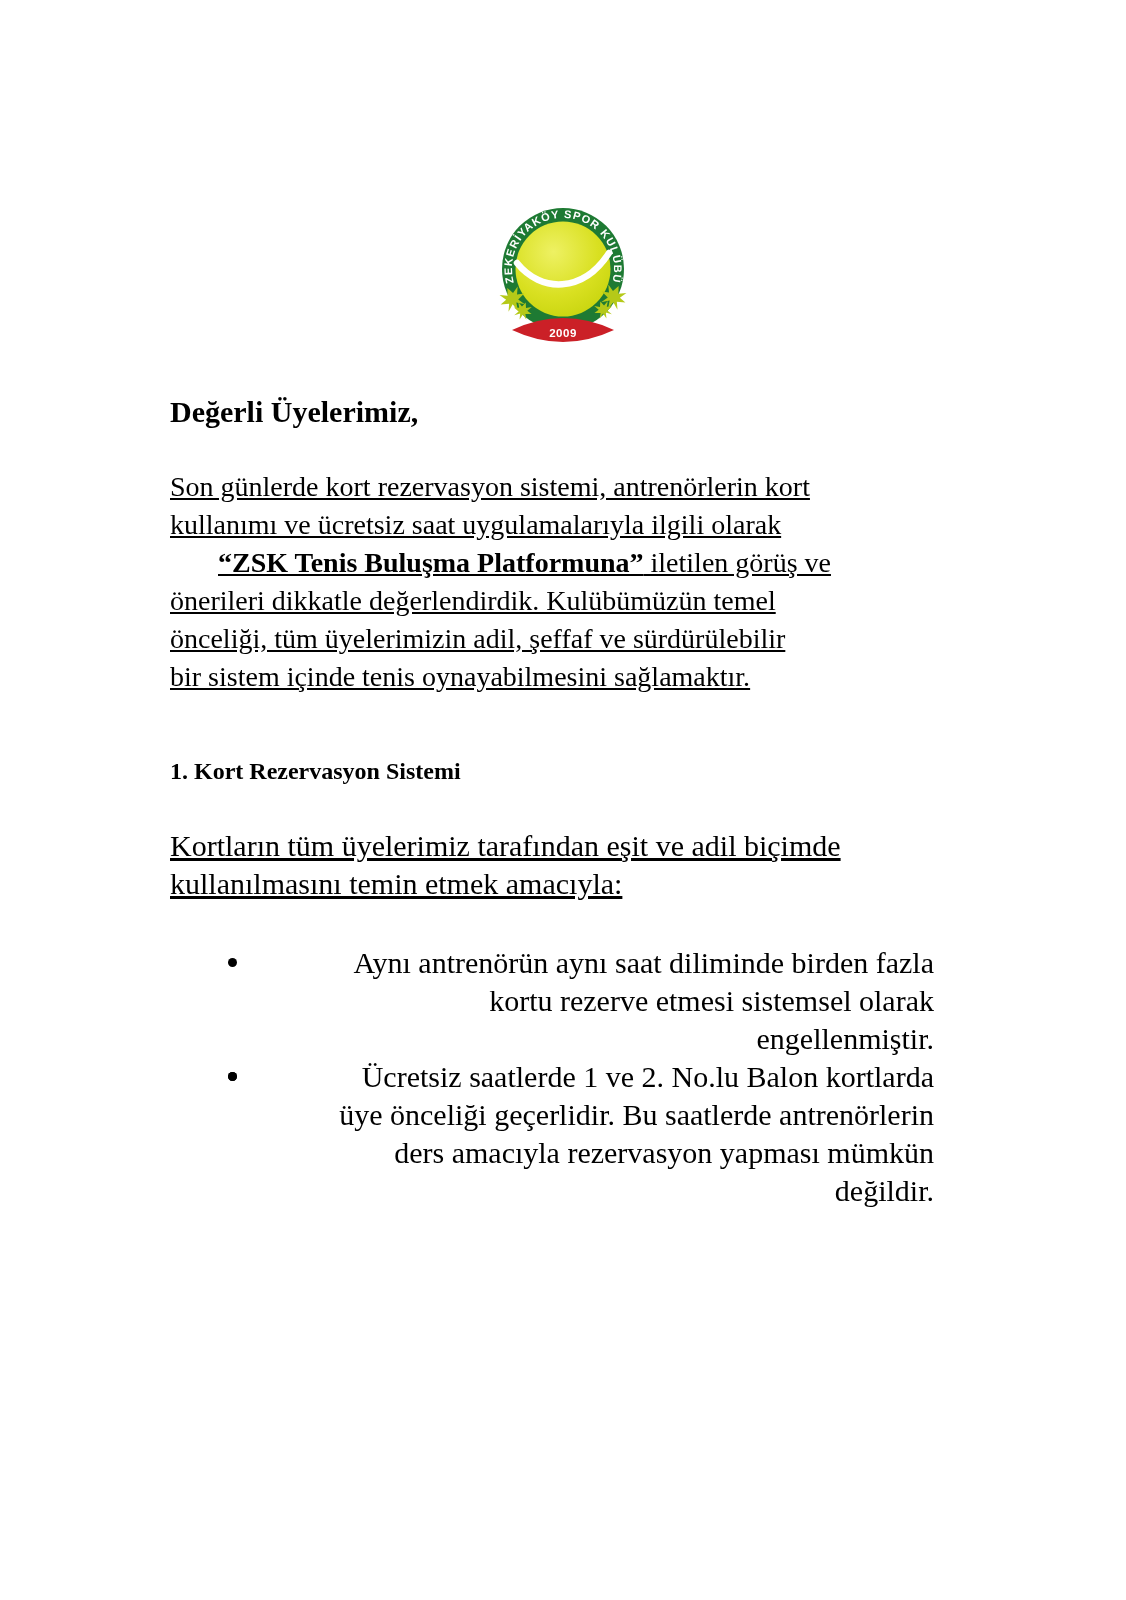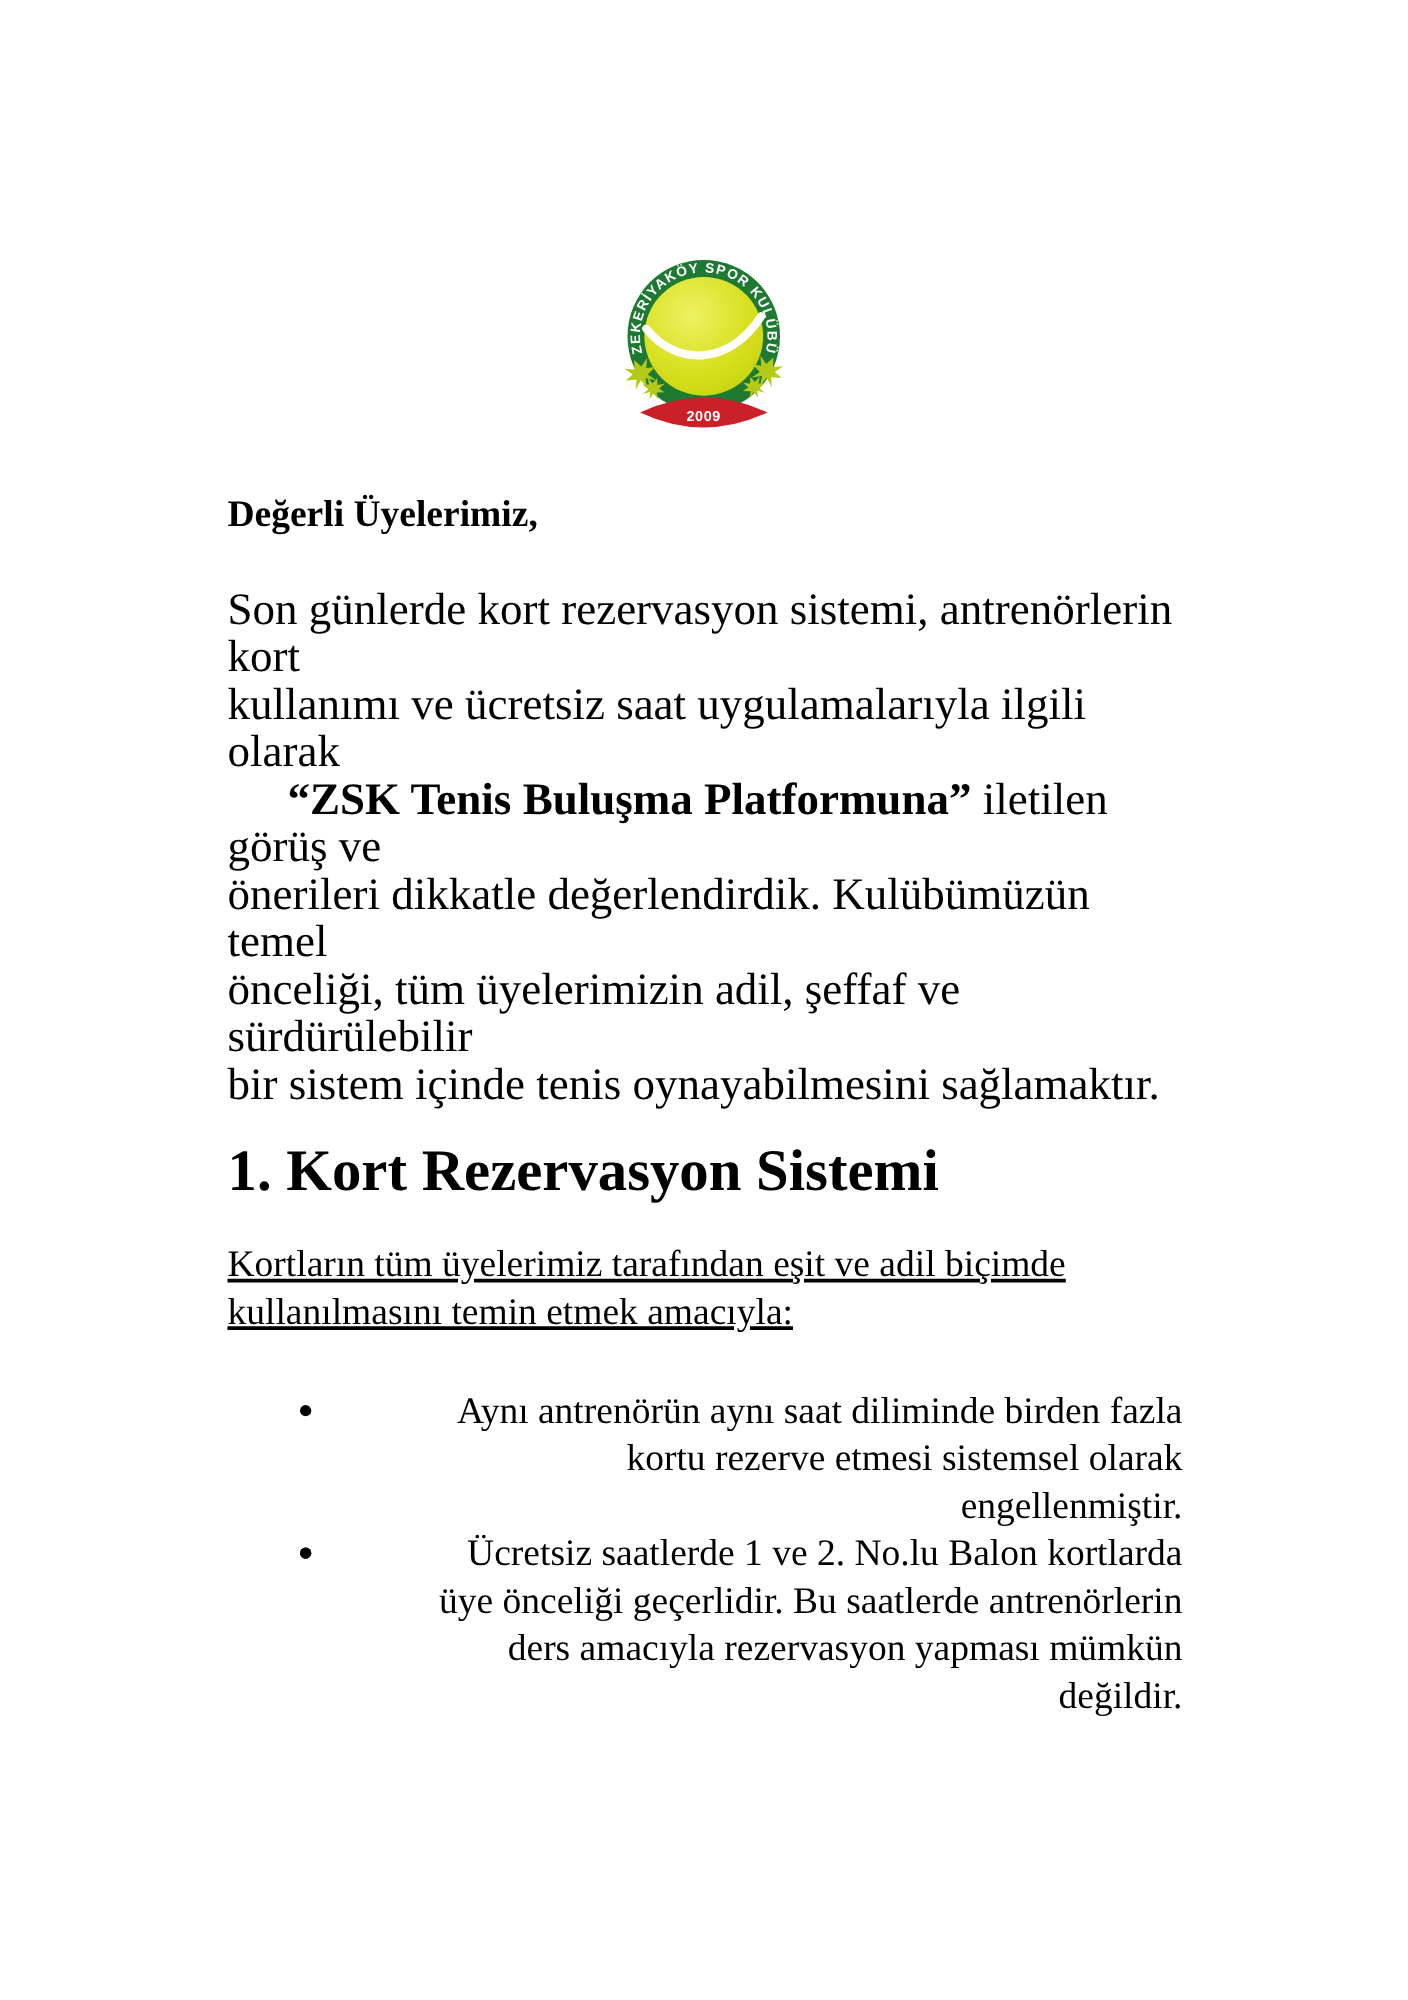--- a/index.html
+++ b/index.html
@@ -16,39 +16,40 @@
   .logo-wrap {
     position: absolute;
     top: 206px;
     left: 50%;
     margin-left: -70px;
     width: 140px;
     height: 152px;
   }
   .content {
     position: absolute;
-    left: 182px;
+    left: 170px;
     top: 393px;
     width: 764px;
   }
   .doc-text { white-space: pre-line; }
   .greeting {
     font-size: 30px;
     line-height: 38px;
     font-weight: bold;
   }
   .intro {
     margin-top: 37px;
-    font-size: 36px;
+    font-size: 28px;
     line-height: 38px;
+    text-decoration: underline;
   }
   .intro .b { font-weight: bold; margin-left: 48px; }
   .section-heading {
-    margin-top: 28px;
-    font-size: 47px;
+    margin-top: 52px;
+    font-size: 24px;
     line-height: 46px;
     font-weight: bold;
   }
   .lead {
     margin-top: 33px;
     font-size: 30px;
     line-height: 38px;
     text-decoration: underline;
   }
   ul.rules {

